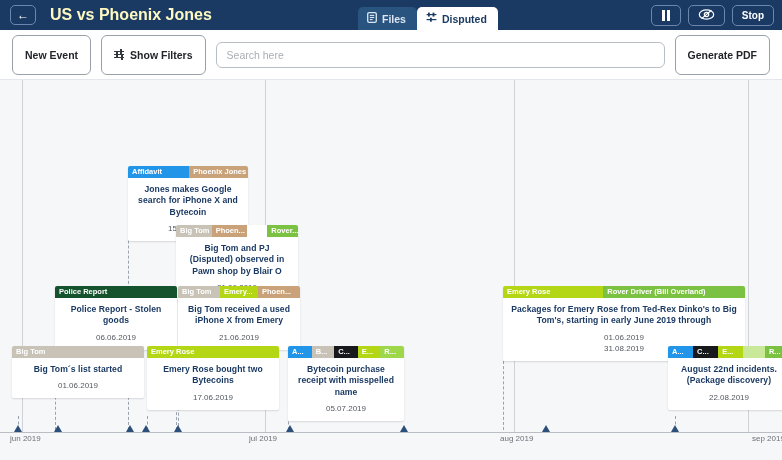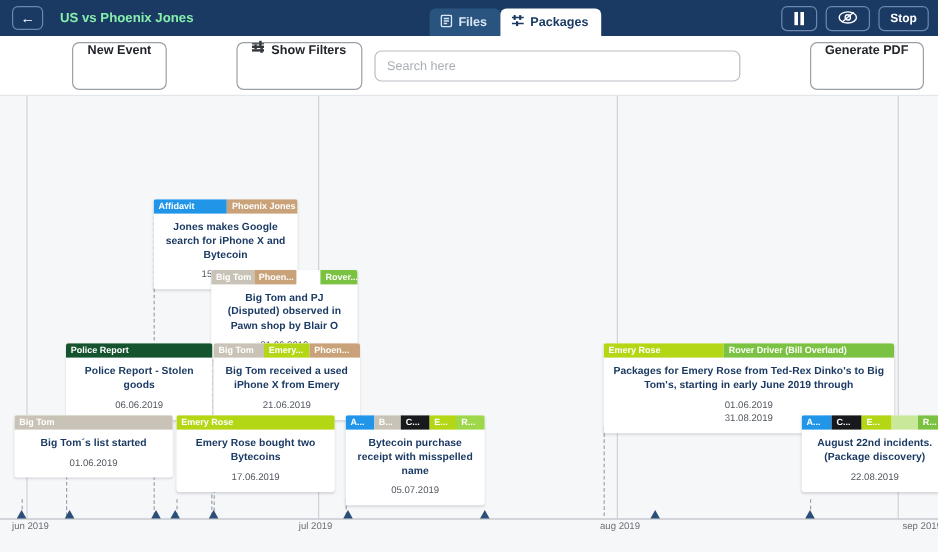--- a/index.html
+++ b/index.html
@@ -23,21 +23,21 @@
     height: 30px; padding-left: 10px; flex: 0 0 auto;
   }
   .back-btn {
     width: 26px; height: 20px; border: 1.4px solid #6c87ad;
     border-radius: 5px; background: transparent;
     display: flex; align-items: center; justify-content: center;
     color: #ffffff; font-size: 12px; line-height: 1;
     cursor: pointer;
   }
   .case-title {
-    color: #86efac; font-size: 11px; font-weight: bold;
+    color: #fef9c3; font-size: 16px; font-weight: bold;
     margin-left: 14px; white-space: nowrap;
   }
   .topbar-tabs {
     display: flex; align-items: flex-end; height: 30px;
     margin-left: auto; margin-right: 0; position: absolute;
     left: 358px; bottom: 0;
   }
   .tab {
     display: flex; align-items: center; gap: 5px;
     height: 23px; padding: 0 11px 0 9px;
@@ -69,22 +69,22 @@
     background: #ffffff;
     display: flex; align-items: center; padding: 0 12px;
     gap: 10px;
     border-bottom: 1px solid #e3e6ea;
   }
   .tb-btn {
     height: 40px; padding: 0 12px;
     border: 1px solid #9aa0a8; border-radius: 6px;
     background: #ffffff; color: #22262b;
     font-size: 10.5px; font-weight: bold;
-    display: flex; align-items: flex-start; gap: 6px;
-    cursor: pointer; white-space: nowrap; margin-left: 48px;
+    display: flex; align-items: center; gap: 6px;
+    cursor: pointer; white-space: nowrap;
   }
   .filter-glyph { display: flex; flex-direction: column; gap: 1.5px; }
   .filter-glyph i { display: block; width: 10px; height: 1.4px; background: #33383e; position: relative; }
   .filter-glyph i:nth-child(1)::after,
   .filter-glyph i:nth-child(2)::after,
   .filter-glyph i:nth-child(3)::after {
     content: ""; position: absolute; top: -1.6px;
     width: 1.8px; height: 4.6px; background: #33383e;
   }
   .filter-glyph i:nth-child(1)::after { left: 6px; }
@@ -185,21 +185,21 @@
     <div class="tab active">
       <span>
         <svg width="11" height="11" viewBox="0 0 11 11" fill="none">
           <line x1="0.6" y1="2.6" x2="10.4" y2="2.6" stroke="#1b3a63" stroke-width="1.2"></line>
           <line x1="0.6" y1="7.6" x2="10.4" y2="7.6" stroke="#1b3a63" stroke-width="1.2"></line>
           <rect x="2" y="0.6" width="1.8" height="4" fill="#1b3a63"></rect>
           <rect x="6.6" y="0.6" width="1.8" height="4" fill="#1b3a63"></rect>
           <rect x="4" y="5.7" width="1.8" height="4" fill="#1b3a63"></rect>
         </svg>
       </span>
-      <span>Packages</span>
+      <span>Disputed</span>
     </div>
   </div>
 
   <div class="topbar-right">
     <div class="ctrl-btn">
       <span class="pause-glyph">
           <i></i>
           <i></i>
         </span>
     </div>

